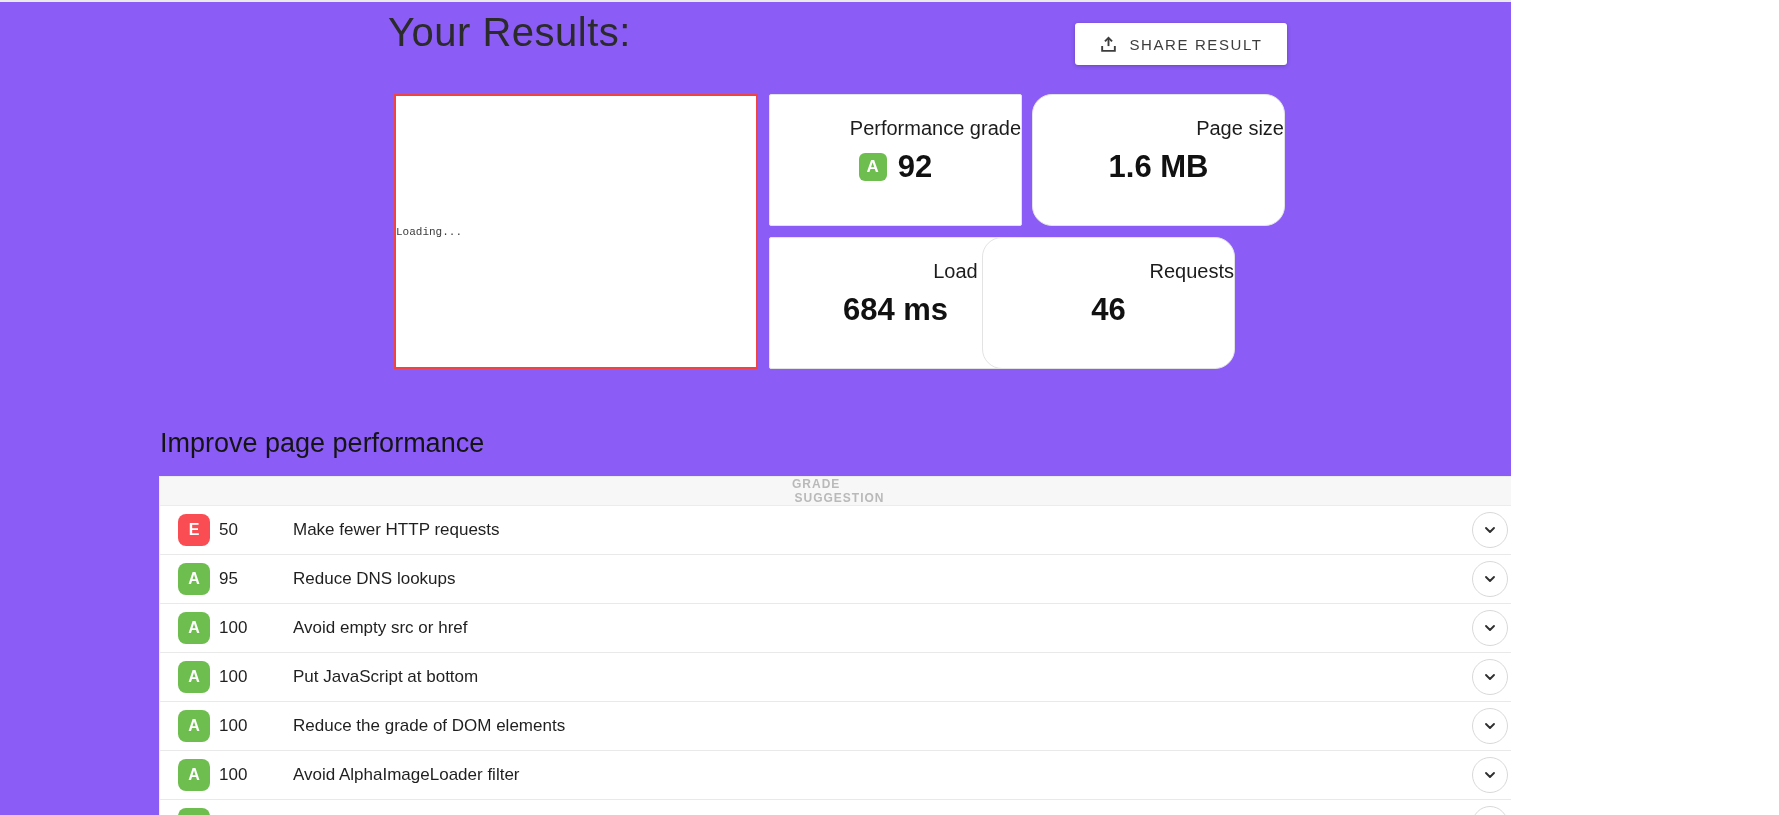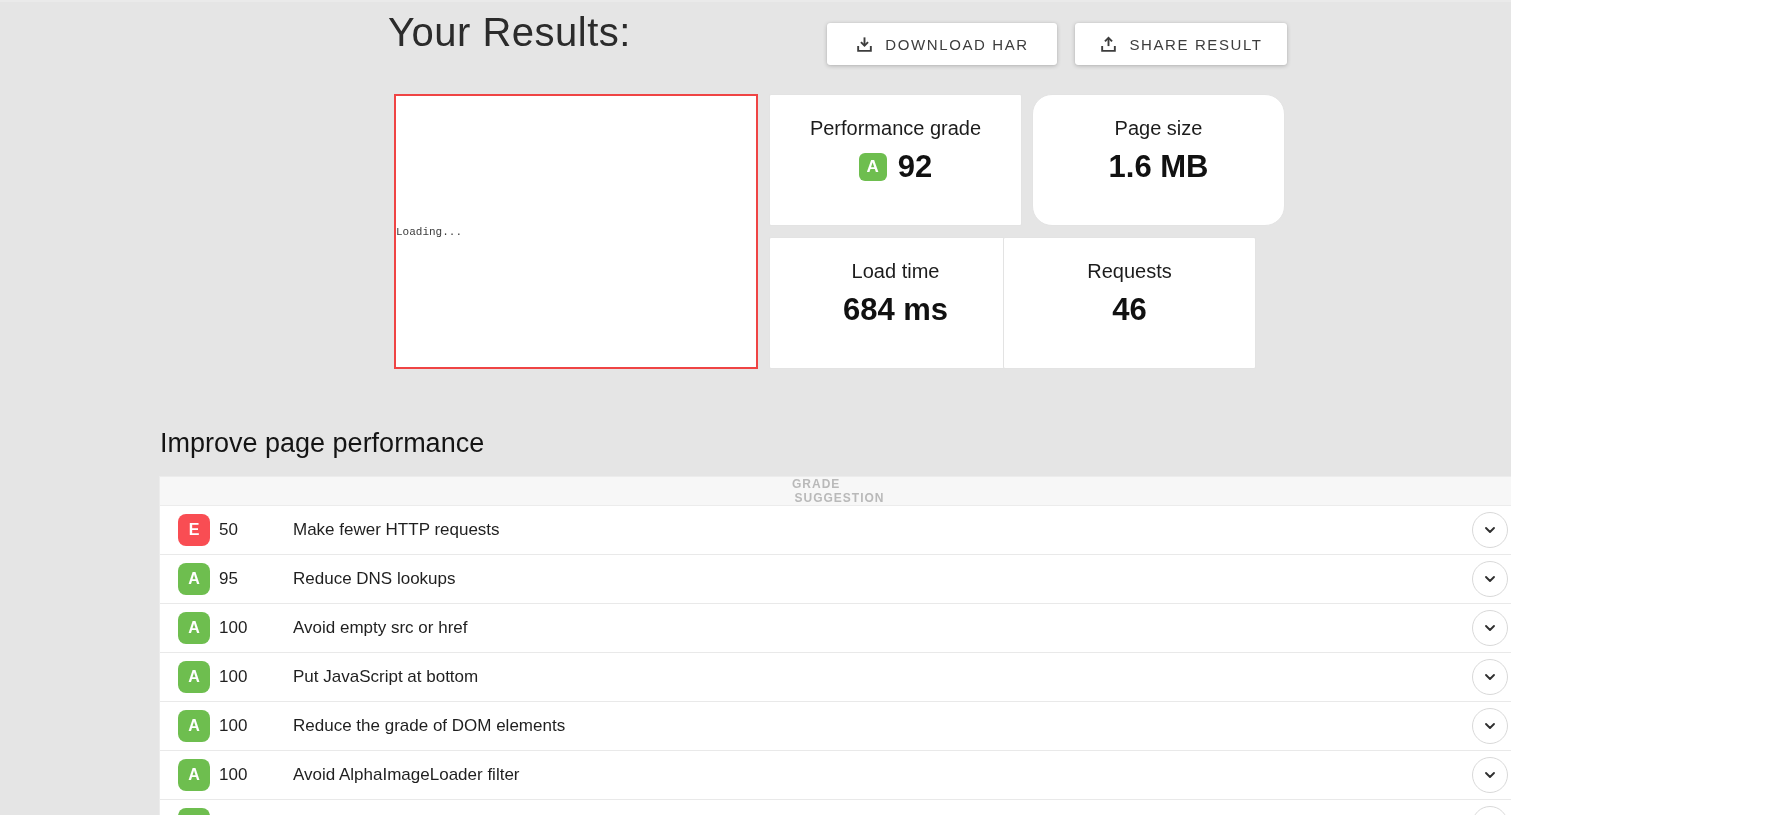--- a/index.html
+++ b/index.html
@@ -4,21 +4,21 @@
 <style>
   * { margin: 0; padding: 0; box-sizing: border-box; }
   html, body { background: #fff; }
   body { font-family: "Liberation Sans", sans-serif; color: #1f1f1f; }
 
   .viewport {
     position: relative;
     width: 1511px;
     height: 815px;
     overflow: hidden;
-    background: #e5e5e5;
+    background: #8b5cf6;
     border-top: 2px solid #eaeaea;
     padding-left: 44px;
   }
 
   
   .page-title {
     position: absolute;
     left: 388px;
     top: 8px;
     font-size: 40px;
@@ -66,27 +66,27 @@
   .loading-text { font-size: 11px; color: #3c3c3c; }
 
   
   .metric-card {
     position: absolute;
     width: 253px;
     height: 132px;
     background: #fff;
     border: 1px solid #e3e3e3;
     border-radius: 2px;
-    text-align: center;
+    text-align: right;
     padding-top: 21px;
   }
   .card-perf     { left: 769px;  top: 92px; }
   .card-pagesize { left: 1032px; top: 92px; border-radius: 20px; }
   .card-loadtime { left: 769px;  top: 235px; }
-  .card-requests { left: 1003px; top: 235px; }
+  .card-requests { left: 982px; top: 235px; border-radius: 20px; }
 
   .metric-label { font-size: 20px; color: #1c1c1c; line-height: 24px; }
   .metric-value {
     margin-top: 8px;
     font-size: 31px;
     font-weight: 700;
     color: #111;
     line-height: 38px;
     display: flex;
     align-items: center;
@@ -187,30 +187,20 @@
     cursor: pointer;
   }
 </style>
 </head>
 <body>
 
 <div class="viewport">
 
   <h1 class="page-title">Your Results:</h1>
 
-  <button class="action-btn btn-download">
-    <span style="display:flex">
-      <svg width="19" height="19" viewBox="0 0 24 24" fill="none" stroke="#3d3d3d" stroke-width="2.4">
-        <path d="M12 3 v10"></path>
-        <path d="M7.5 9 L12 13.5 L16.5 9" fill="none"></path>
-        <path d="M4 14 v6 h16 v-6" fill="none"></path>
-      </svg>
-    </span>
-    <span>DOWNLOAD HAR</span>
-  </button>
 
   <button class="action-btn btn-share">
     <span style="display:flex">
       <svg width="19" height="19" viewBox="0 0 24 24" fill="none" stroke="#3d3d3d" stroke-width="2.4">
         <path d="M12 14 v-10"></path>
         <path d="M7.5 8 L12 3.5 L16.5 8" fill="none"></path>
         <path d="M4 14 v6 h16 v-6" fill="none"></path>
       </svg>
     </span>
     <span>SHARE RESULT</span>

